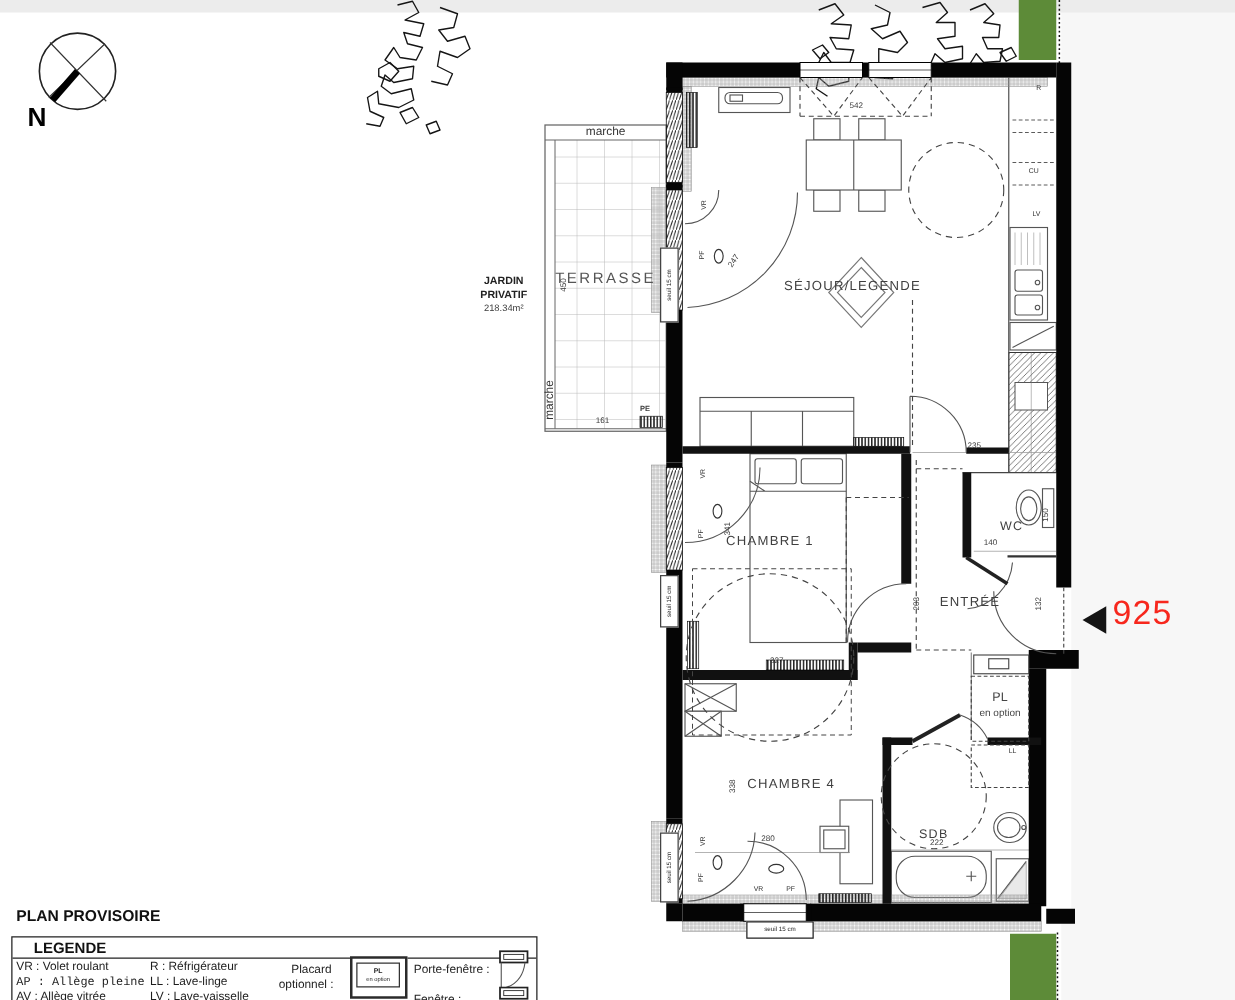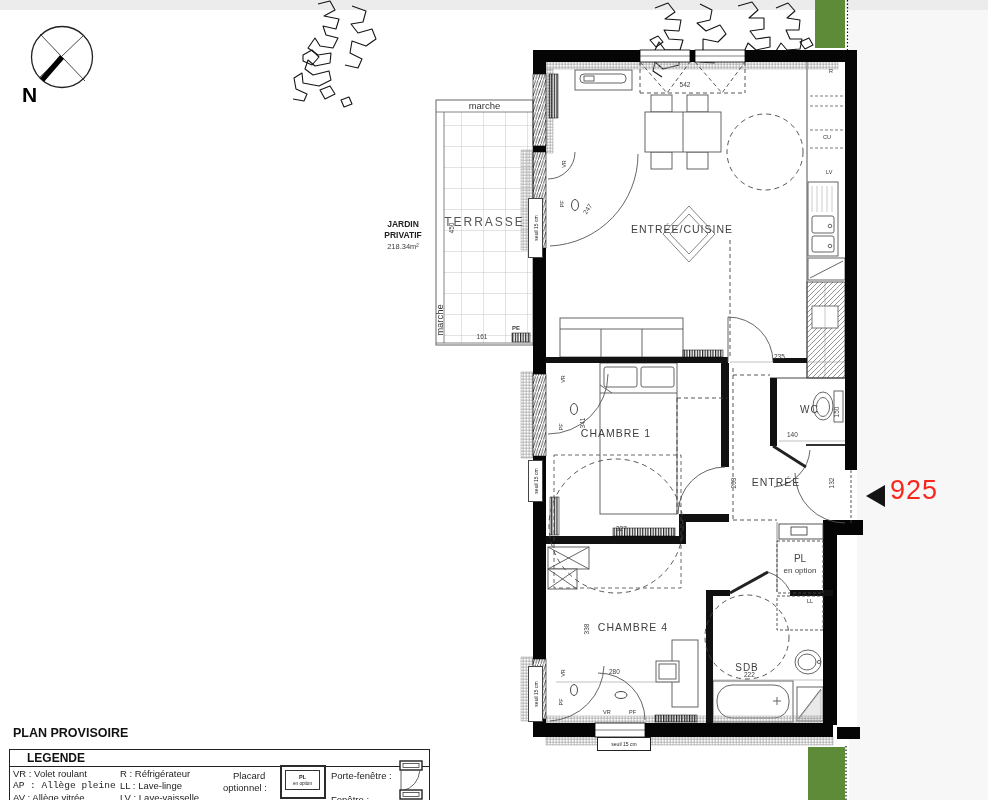--- a/index.html
+++ b/index.html
@@ -299,32 +299,32 @@
 <div class="lab c" style="left:380px;top:243px;width:46px;font-size:7.5px;">218.34m²</div>
 
 <div class="lab c" style="left:436px;top:101px;width:97px;font-size:9.5px;color:#333;">marche</div>
 <div class="lab vlab" style="left:415px;top:315px;width:50px;font-size:9.5px;color:#333;">marche</div>
 <div class="lab c" style="left:436px;top:216px;width:97px;font-size:12px;letter-spacing:2px;color:#555;">TERRASSE</div>
 <div class="lab vlab" style="left:432px;top:223px;width:40px;">450</div>
 <div class="lab c" style="left:470px;top:334px;width:24px;">161</div>
 <div class="lab b" style="left:512px;top:325px;font-size:6px;">PE</div>
 
 <div class="lab c" style="left:673px;top:82px;width:24px;">542</div>
-<div class="lab c room" style="left:620px;top:224px;width:124px;">ENTRÉE/CUISINE</div>
+<div class="lab c room" style="left:620px;top:224px;width:124px;">SÉJOUR/LEGENDE</div>
 <div class="lab tiny" style="left:829px;top:69px;">R</div>
 <div class="lab tiny" style="left:823px;top:135px;">CU</div>
 <div class="lab tiny" style="left:826px;top:170px;">LV</div>
 <div class="lab" style="left:774px;top:354px;">235</div>
 <div class="lab" style="left:568px;top:206px;width:40px;transform:rotate(-57deg);transform-origin:center;text-align:center;">247</div>
 
 <div class="lab c room" style="left:572px;top:428px;width:88px;">CHAMBRE 1</div>
 <div class="lab" style="left:616px;top:526px;">327</div>
 <div class="lab vlab" style="left:563px;top:418px;width:40px;">341</div>
 
-<div class="lab room" style="left:800px;top:405px;font-size:10px;">WC</div>
+<div class="lab room" style="left:800px;top:417px;font-size:10px;">WC</div>
 <div class="lab" style="left:787px;top:432px;">140</div>
 <div class="lab vlab" style="left:817px;top:407px;width:40px;">150</div>
 
 <div class="lab c room" style="left:747px;top:477px;width:58px;">ENTRÉE</div>
 <div class="lab vlab" style="left:714px;top:478px;width:40px;">203</div>
 <div class="lab vlab" style="left:812px;top:478px;width:40px;">132</div>
 
 <div class="lab unit" style="left:890px;top:477px;">925</div>
 
 <div class="lab c" style="left:786px;top:554px;width:28px;font-size:10px;color:#444;">PL</div>

